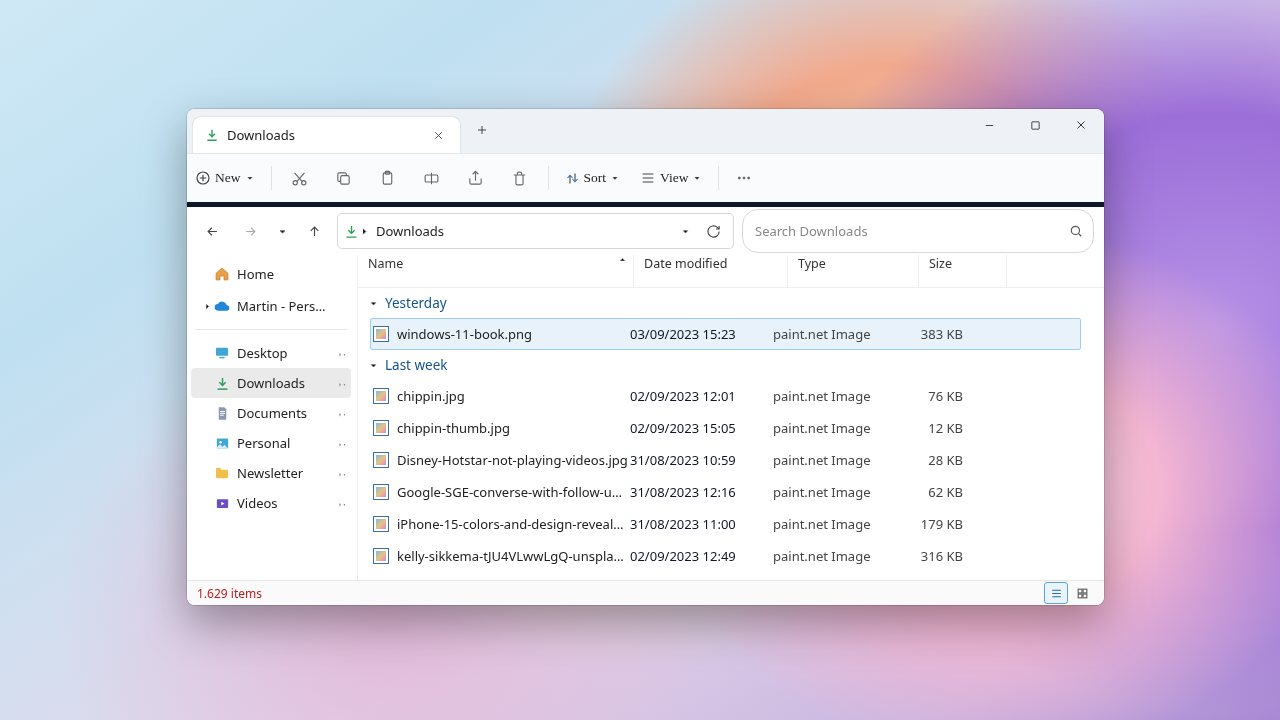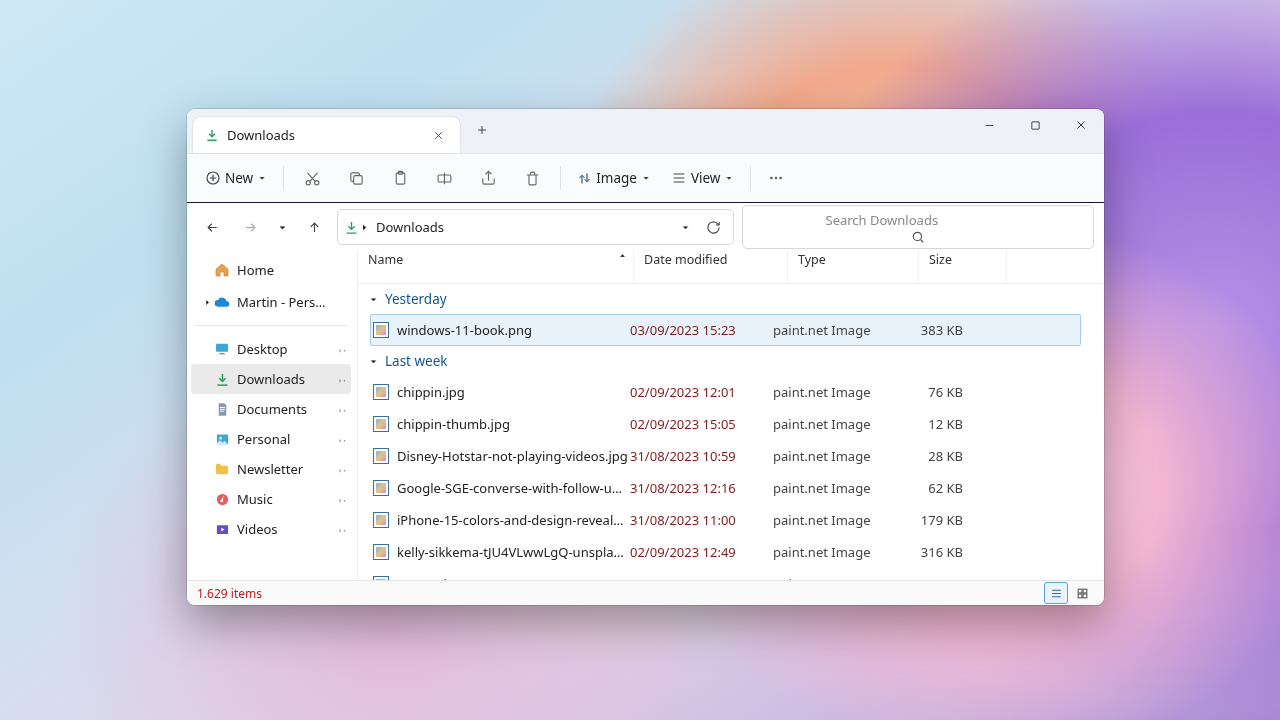--- a/index.html
+++ b/index.html
@@ -24,41 +24,41 @@
   .tab{display:flex;align-items:center;height:36px;width:247px;margin-left:6px;
     background:#fff;border-radius:8px 8px 0 0;padding:0 8px 0 12px;
     box-shadow:0 -1px 0 rgba(0,0,0,.05),1px 0 0 rgba(0,0,0,.05),-1px 0 0 rgba(0,0,0,.05);}
   .tab .lbl{margin-left:8px;flex:1;font-size:13px;}
   .tab .close,.newtab{width:28px;height:28px;border-radius:4px;display:flex;
     align-items:center;justify-content:center;color:#555;}
   .newtab{margin-left:8px;align-self:center;margin-bottom:2px}
   .wctrl{position:absolute;right:0;top:0;display:flex;height:32px;}
   .wbtn{width:46px;display:flex;align-items:center;justify-content:center;color:#333;}
   
-  .toolbar{height:48px;display:flex;align-items:center;padding:0 10px;gap:4px;
-    background:#fafbfc;border-bottom:1px solid #0f172a;}
+  .toolbar{height:48px;display:flex;align-items:center;padding:0 0;gap:4px;
+    background:#fafbfc;border-bottom:5px solid #0f172a;font-family:Liberation Serif, serif;}
   .tbtn{height:34px;border-radius:5px;display:flex;align-items:center;
     justify-content:center;padding:0 8px;color:#444;}
   .tbtn.icon{width:40px;padding:0;color:#666}
   .tbtn .lbl{margin:0 4px;color:#222;font-size:13.5px}
   .tbtn svg{stroke:currentColor}
   .tsep{width:1px;height:24px;background:#e1e1e1;margin:0 4px;}
   
   .addr{height:48px;display:flex;align-items:center;padding:0 10px;gap:8px;
     background:#fff;}
   .navbtn{width:30px;height:30px;display:flex;align-items:center;justify-content:center;
     color:#555;border-radius:4px;}
   .pathbox{flex:1;height:34px;border:1px solid #d7d7d7;border-radius:5px;
     display:flex;align-items:center;padding:0 6px;background:#fff;}
   .pathbox .crumb{padding:0 6px;font-size:13px;color:#222}
   .pathbox .sep{color:#888}
   .pathbox .sp{flex:1}
   .pathbox .ib{width:28px;display:flex;align-items:center;justify-content:center;color:#555}
-  .searchbox{width:330px;height:34px;border:1px solid #d7d7d7;border-radius:5px;
-    display:flex;align-items:center;padding:4px 10px;color:#888;background:#fff;flex-direction:column;}
+  .searchbox{width:330px;height:34px;border:1px solid #d7d7d7;border-radius:16px;
+    display:flex;align-items:center;padding:4px 10px;color:#888;background:#fff;}
   .searchbox input{border:none;outline:none;flex:1;font:inherit;color:#222;
     background:transparent}
   .searchbox input::placeholder{color:#888}
   
   .body{flex:1;display:flex;min-height:0;background:#fff}
   
   .side{width:160px;border-right:1px solid #eee;padding:4px 6px 4px 4px;
     overflow:hidden;display:flex;flex-direction:column;gap:2px;}
   .sitem{height:30px;display:flex;align-items:center;border-radius:4px;
     padding:0 4px 0 22px;position:relative;font-size:13px;color:#222;white-space:nowrap}
@@ -87,21 +87,21 @@
     font-size:13.5px;padding-left:10px}
   .grp .chev{margin-right:6px;color:#555}
   .row{height:30px;display:flex;align-items:center;font-size:13px;color:#222;
     border:1px solid transparent;border-radius:2px;margin-left:12px}
   .row.sel{background:#e8f2fb;border-color:#9fcdf0}
   .row .ficon{width:16px;height:16px;margin:0 8px 0 2px;background:#fff;
     box-shadow:inset 0 0 0 1px #3a6ea5;position:relative}
   .row .ficon::after{content:"";position:absolute;inset:3px;
     background:linear-gradient(135deg,#7fb7e8,#e8c27f,#d98bcf)}
   .row .r-name{flex:0 0 233px;overflow:hidden;text-overflow:ellipsis;white-space:nowrap}
-  .row .r-date{flex:0 0 143px;color:#7f1d1d}
+  .row .r-date{flex:0 0 143px;color:#0f172a}
   .row .r-type{flex:0 0 120px;color:#444}
   .row .r-size{flex:0 0 70px;text-align:right;color:#444}
   
   .status{height:24px;border-top:1px solid #e6e6e6;display:flex;align-items:center;
     padding:0 10px;font-size:12px;color:#b91c1c;background:#fafafa}
   .status .sp{flex:1}
   .vbtn{width:22px;height:20px;border:1px solid transparent;border-radius:3px;
     display:flex;align-items:center;justify-content:center;margin-left:2px;color:#555}
   .vbtn.sel{border-color:#5aa0dc;background:#eaf4fd;color:#2a6aa8}
   
@@ -206,21 +206,21 @@
         </svg>
       </div>
     <div class="tsep"></div>
     <div class="tbtn">
       <svg width="15" height="15" viewBox="0 0 24 24" fill="none" stroke="#555" stroke-width="1.8">
           <path d="M8 20V7"></path>
           <path d="m4 11 4-4 4 4" stroke="#3a7bbf"></path>
           <path d="M16 4v13"></path>
           <path d="m20 13-4 4-4-4" stroke="#3a7bbf"></path>
         </svg>
-      <span class="lbl">Image</span>
+      <span class="lbl">Sort</span>
       <svg width="10" height="10" viewBox="0 0 24 24" stroke="#666" stroke-width="2">
           <path d="m7 10 5 5 5-5"></path>
         </svg>
     </div>
     <div class="tbtn">
       <svg width="16" height="16" viewBox="0 0 24 24" fill="none" stroke="#555" stroke-width="1.8">
           <path d="M4 6h16M4 12h16M4 18h16"></path>
         </svg>
       <span class="lbl">View</span>
       <svg width="10" height="10" viewBox="0 0 24 24" stroke="#666" stroke-width="2">
@@ -395,34 +395,20 @@
             </span>
             <span class="slbl">Newsletter</span>
             <span class="pin">
               <svg width="11" height="11" viewBox="0 0 24 24" fill="#777">
                 <path d="M14 3l7 7-4 1-4 4 1 5-3-3-6 6 6-6-3-3 5 1 4-4 1-4z" transform="rotate(45 12 12)"></path>
               </svg>
             </span>
           </div>
           <div class="sitem">
             <span class="ico">
-              <svg width="15" height="15" viewBox="0 0 24 24">
-                <circle cx="12" cy="12" r="9" fill="#e0615f"></circle>
-                <path d="M13 7v7a2.2 2.2 0 1 1-1.5-2V9l3-.7V7z" fill="#fff"></path>
-              </svg>
-            </span>
-            <span class="slbl">Music</span>
-            <span class="pin">
-              <svg width="11" height="11" viewBox="0 0 24 24" fill="#777">
-                <path d="M14 3l7 7-4 1-4 4 1 5-3-3-6 6 6-6-3-3 5 1 4-4 1-4z" transform="rotate(45 12 12)"></path>
-              </svg>
-            </span>
-          </div>
-          <div class="sitem">
-            <span class="ico">
               <svg width="15" height="15" viewBox="0 0 24 24" fill="#6a4fbf">
                 <rect x="3" y="5" width="18" height="14" rx="1"></rect>
                 <path d="M10 9v6l5-3z" fill="#fff"></path>
               </svg>
             </span>
             <span class="slbl">Videos</span>
             <span class="pin">
               <svg width="11" height="11" viewBox="0 0 24 24" fill="#777">
                 <path d="M14 3l7 7-4 1-4 4 1 5-3-3-6 6 6-6-3-3 5 1 4-4 1-4z" transform="rotate(45 12 12)"></path>
               </svg>

